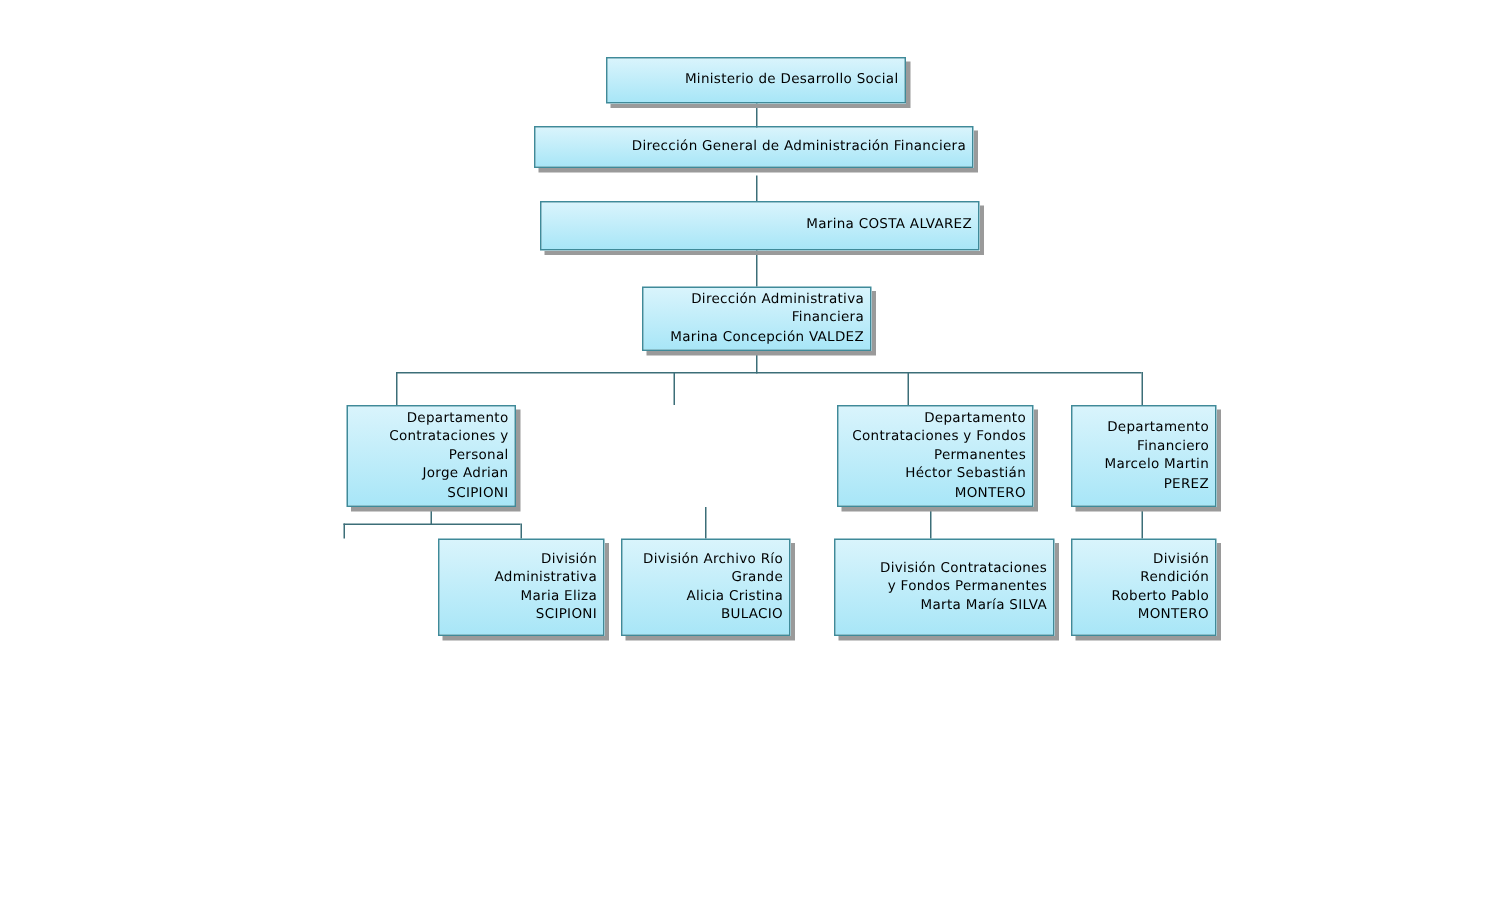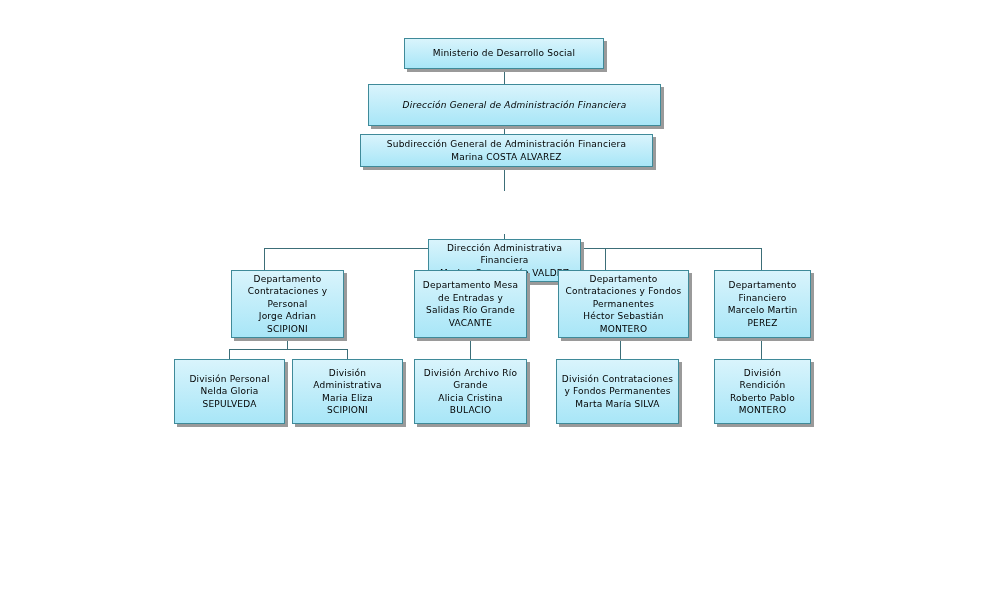--- a/index.html
+++ b/index.html
@@ -33,21 +33,21 @@
   
   .node {
     position: absolute;
     box-sizing: border-box;
     border: 1px solid #3f8a99;
     background: linear-gradient(to bottom, #d9f4fc 0%, #cdf0fb 30%, #a8e6f7 100%);
     box-shadow: 3px 3px 0 0 #9a9a9a;
     display: flex;
     align-items: center;
     justify-content: center;
-    text-align: center;
+    text-align: right;
     color: #000000;
     font-size: 9px;
     line-height: 12.5px;
     letter-spacing: 0.2px;
     padding: 2px 4px;
   }
   .node .lines {
     width: 100%;
   }
   .node .ln {
@@ -83,106 +83,90 @@
   <div class="conn conn-v" style="left: 620px; top: 338px; height: 21px; background: rgb(60, 110, 120);"></div>
 
   <div class="conn conn-v" style="left: 761px; top: 338px; height: 21px; background: rgb(60, 110, 120);"></div>
 
   <div class="node" style="left: 404px; top: 38px; width: 200px; height: 31px; border-color: rgb(63, 138, 153); background: linear-gradient(rgb(217, 244, 252) 0%, rgb(168, 230, 247) 100%); box-shadow: rgb(154, 154, 154) 3px 3px 0px 0px; color: rgb(0, 0, 0);">
     <span class="lines">
         <span class="ln">Ministerio de Desarrollo Social</span>
       </span>
   </div>
 
-  <div class="node" style="left: 368px; top: 84px; width: 293px; height: 42px; border-color: rgb(63, 138, 153); background: linear-gradient(rgb(217, 244, 252) 0%, rgb(168, 230, 247) 100%); box-shadow: rgb(154, 154, 154) 3px 3px 0px 0px; color: rgb(0, 0, 0); font-style: italic;">
+  <div class="node" style="left: 356px; top: 84px; width: 293px; height: 28px; border-color: rgb(63, 138, 153); background: linear-gradient(rgb(217, 244, 252) 0%, rgb(168, 230, 247) 100%); box-shadow: rgb(154, 154, 154) 3px 3px 0px 0px; color: rgb(0, 0, 0);">
     <span class="lines">
         <span class="ln">Dirección General de Administración Financiera</span>
       </span>
   </div>
 
   <div class="node" style="left: 360px; top: 134px; width: 293px; height: 33px; border-color: rgb(63, 138, 153); background: linear-gradient(rgb(217, 244, 252) 0%, rgb(168, 230, 247) 100%); box-shadow: rgb(154, 154, 154) 3px 3px 0px 0px; color: rgb(0, 0, 0);">
     <span class="lines">
-        <span class="ln">Subdirección General de Administración Financiera</span>
         <span class="ln">Marina COSTA ALVAREZ</span>
       </span>
   </div>
 
-  <div class="node" style="left: 428px; top: 191px; width: 153px; height: 43px; border-color: rgb(63, 138, 153); background: linear-gradient(rgb(217, 244, 252) 0%, rgb(168, 230, 247) 100%); box-shadow: rgb(154, 154, 154) 3px 3px 0px 0px; color: rgb(0, 0, 0); margin-top: 48px;">
+  <div class="node" style="left: 428px; top: 191px; width: 153px; height: 43px; border-color: rgb(63, 138, 153); background: linear-gradient(rgb(217, 244, 252) 0%, rgb(168, 230, 247) 100%); box-shadow: rgb(154, 154, 154) 3px 3px 0px 0px; color: rgb(0, 0, 0);">
     <span class="lines">
         <span class="ln">Dirección Administrativa</span>
         <span class="ln">Financiera</span>
         <span class="ln">Marina Concepción VALDEZ</span>
       </span>
   </div>
 
   <div class="node" style="left: 231px; top: 270px; width: 113px; height: 68px; border-color: rgb(63, 138, 153); background: linear-gradient(rgb(217, 244, 252) 0%, rgb(168, 230, 247) 100%); box-shadow: rgb(154, 154, 154) 3px 3px 0px 0px; color: rgb(0, 0, 0);">
     <span class="lines">
         <span class="ln">Departamento</span>
         <span class="ln">Contrataciones y</span>
         <span class="ln">Personal</span>
         <span class="ln">Jorge Adrian</span>
         <span class="ln">SCIPIONI</span>
       </span>
   </div>
 
-  <div class="node" style="left: 414px; top: 270px; width: 113px; height: 68px; border-color: rgb(63, 138, 153); background: linear-gradient(rgb(217, 244, 252) 0%, rgb(168, 230, 247) 100%); box-shadow: rgb(154, 154, 154) 3px 3px 0px 0px; color: rgb(0, 0, 0);">
-    <span class="lines">
-        <span class="ln">Departamento Mesa</span>
-        <span class="ln">de Entradas y</span>
-        <span class="ln">Salidas Río Grande</span>
-        <span class="ln">VACANTE</span>
-      </span>
-  </div>
 
   <div class="node" style="left: 558px; top: 270px; width: 131px; height: 68px; border-color: rgb(63, 138, 153); background: linear-gradient(rgb(217, 244, 252) 0%, rgb(168, 230, 247) 100%); box-shadow: rgb(154, 154, 154) 3px 3px 0px 0px; color: rgb(0, 0, 0);">
     <span class="lines">
         <span class="ln">Departamento</span>
         <span class="ln">Contrataciones y Fondos</span>
         <span class="ln">Permanentes</span>
         <span class="ln">Héctor Sebastián</span>
         <span class="ln">MONTERO</span>
       </span>
   </div>
 
   <div class="node" style="left: 714px; top: 270px; width: 97px; height: 68px; border-color: rgb(63, 138, 153); background: linear-gradient(rgb(217, 244, 252) 0%, rgb(168, 230, 247) 100%); box-shadow: rgb(154, 154, 154) 3px 3px 0px 0px; color: rgb(0, 0, 0);">
     <span class="lines">
         <span class="ln">Departamento</span>
         <span class="ln">Financiero</span>
         <span class="ln">Marcelo Martin</span>
         <span class="ln">PEREZ</span>
       </span>
   </div>
 
-  <div class="node" style="left: 174px; top: 359px; width: 111px; height: 65px; border-color: rgb(63, 138, 153); background: linear-gradient(rgb(217, 244, 252) 0%, rgb(168, 230, 247) 100%); box-shadow: rgb(154, 154, 154) 3px 3px 0px 0px; color: rgb(0, 0, 0);">
-    <span class="lines">
-        <span class="ln">División Personal</span>
-        <span class="ln">Nelda Gloria</span>
-        <span class="ln">SEPULVEDA</span>
-      </span>
-  </div>
 
   <div class="node" style="left: 292px; top: 359px; width: 111px; height: 65px; border-color: rgb(63, 138, 153); background: linear-gradient(rgb(217, 244, 252) 0%, rgb(168, 230, 247) 100%); box-shadow: rgb(154, 154, 154) 3px 3px 0px 0px; color: rgb(0, 0, 0);">
     <span class="lines">
         <span class="ln">División</span>
         <span class="ln">Administrativa</span>
         <span class="ln">Maria Eliza</span>
         <span class="ln">SCIPIONI</span>
       </span>
   </div>
 
   <div class="node" style="left: 414px; top: 359px; width: 113px; height: 65px; border-color: rgb(63, 138, 153); background: linear-gradient(rgb(217, 244, 252) 0%, rgb(168, 230, 247) 100%); box-shadow: rgb(154, 154, 154) 3px 3px 0px 0px; color: rgb(0, 0, 0);">
     <span class="lines">
         <span class="ln">División Archivo Río</span>
         <span class="ln">Grande</span>
         <span class="ln">Alicia Cristina</span>
         <span class="ln">BULACIO</span>
       </span>
   </div>
 
-  <div class="node" style="left: 556px; top: 359px; width: 123px; height: 65px; border-color: rgb(63, 138, 153); background: linear-gradient(rgb(217, 244, 252) 0%, rgb(168, 230, 247) 100%); box-shadow: rgb(154, 154, 154) 3px 3px 0px 0px; color: rgb(0, 0, 0);">
+  <div class="node" style="left: 556px; top: 359px; width: 147px; height: 65px; border-color: rgb(63, 138, 153); background: linear-gradient(rgb(217, 244, 252) 0%, rgb(168, 230, 247) 100%); box-shadow: rgb(154, 154, 154) 3px 3px 0px 0px; color: rgb(0, 0, 0);">
     <span class="lines">
         <span class="ln">División Contrataciones</span>
         <span class="ln">y Fondos Permanentes</span>
         <span class="ln">Marta María SILVA</span>
       </span>
   </div>
 
   <div class="node" style="left: 714px; top: 359px; width: 97px; height: 65px; border-color: rgb(63, 138, 153); background: linear-gradient(rgb(217, 244, 252) 0%, rgb(168, 230, 247) 100%); box-shadow: rgb(154, 154, 154) 3px 3px 0px 0px; color: rgb(0, 0, 0);">
     <span class="lines">
         <span class="ln">División</span>

